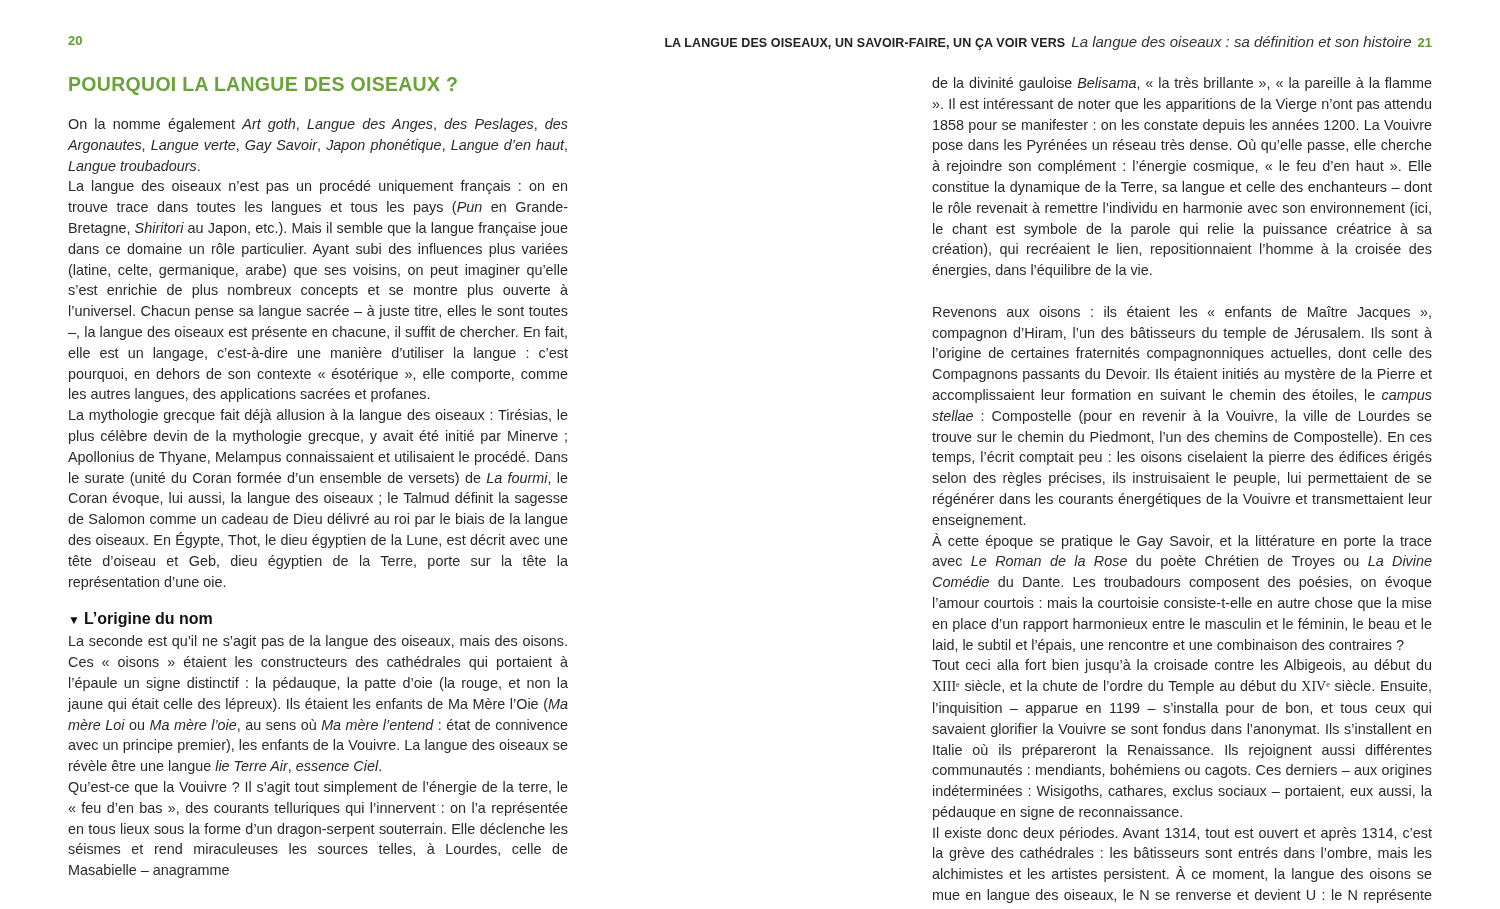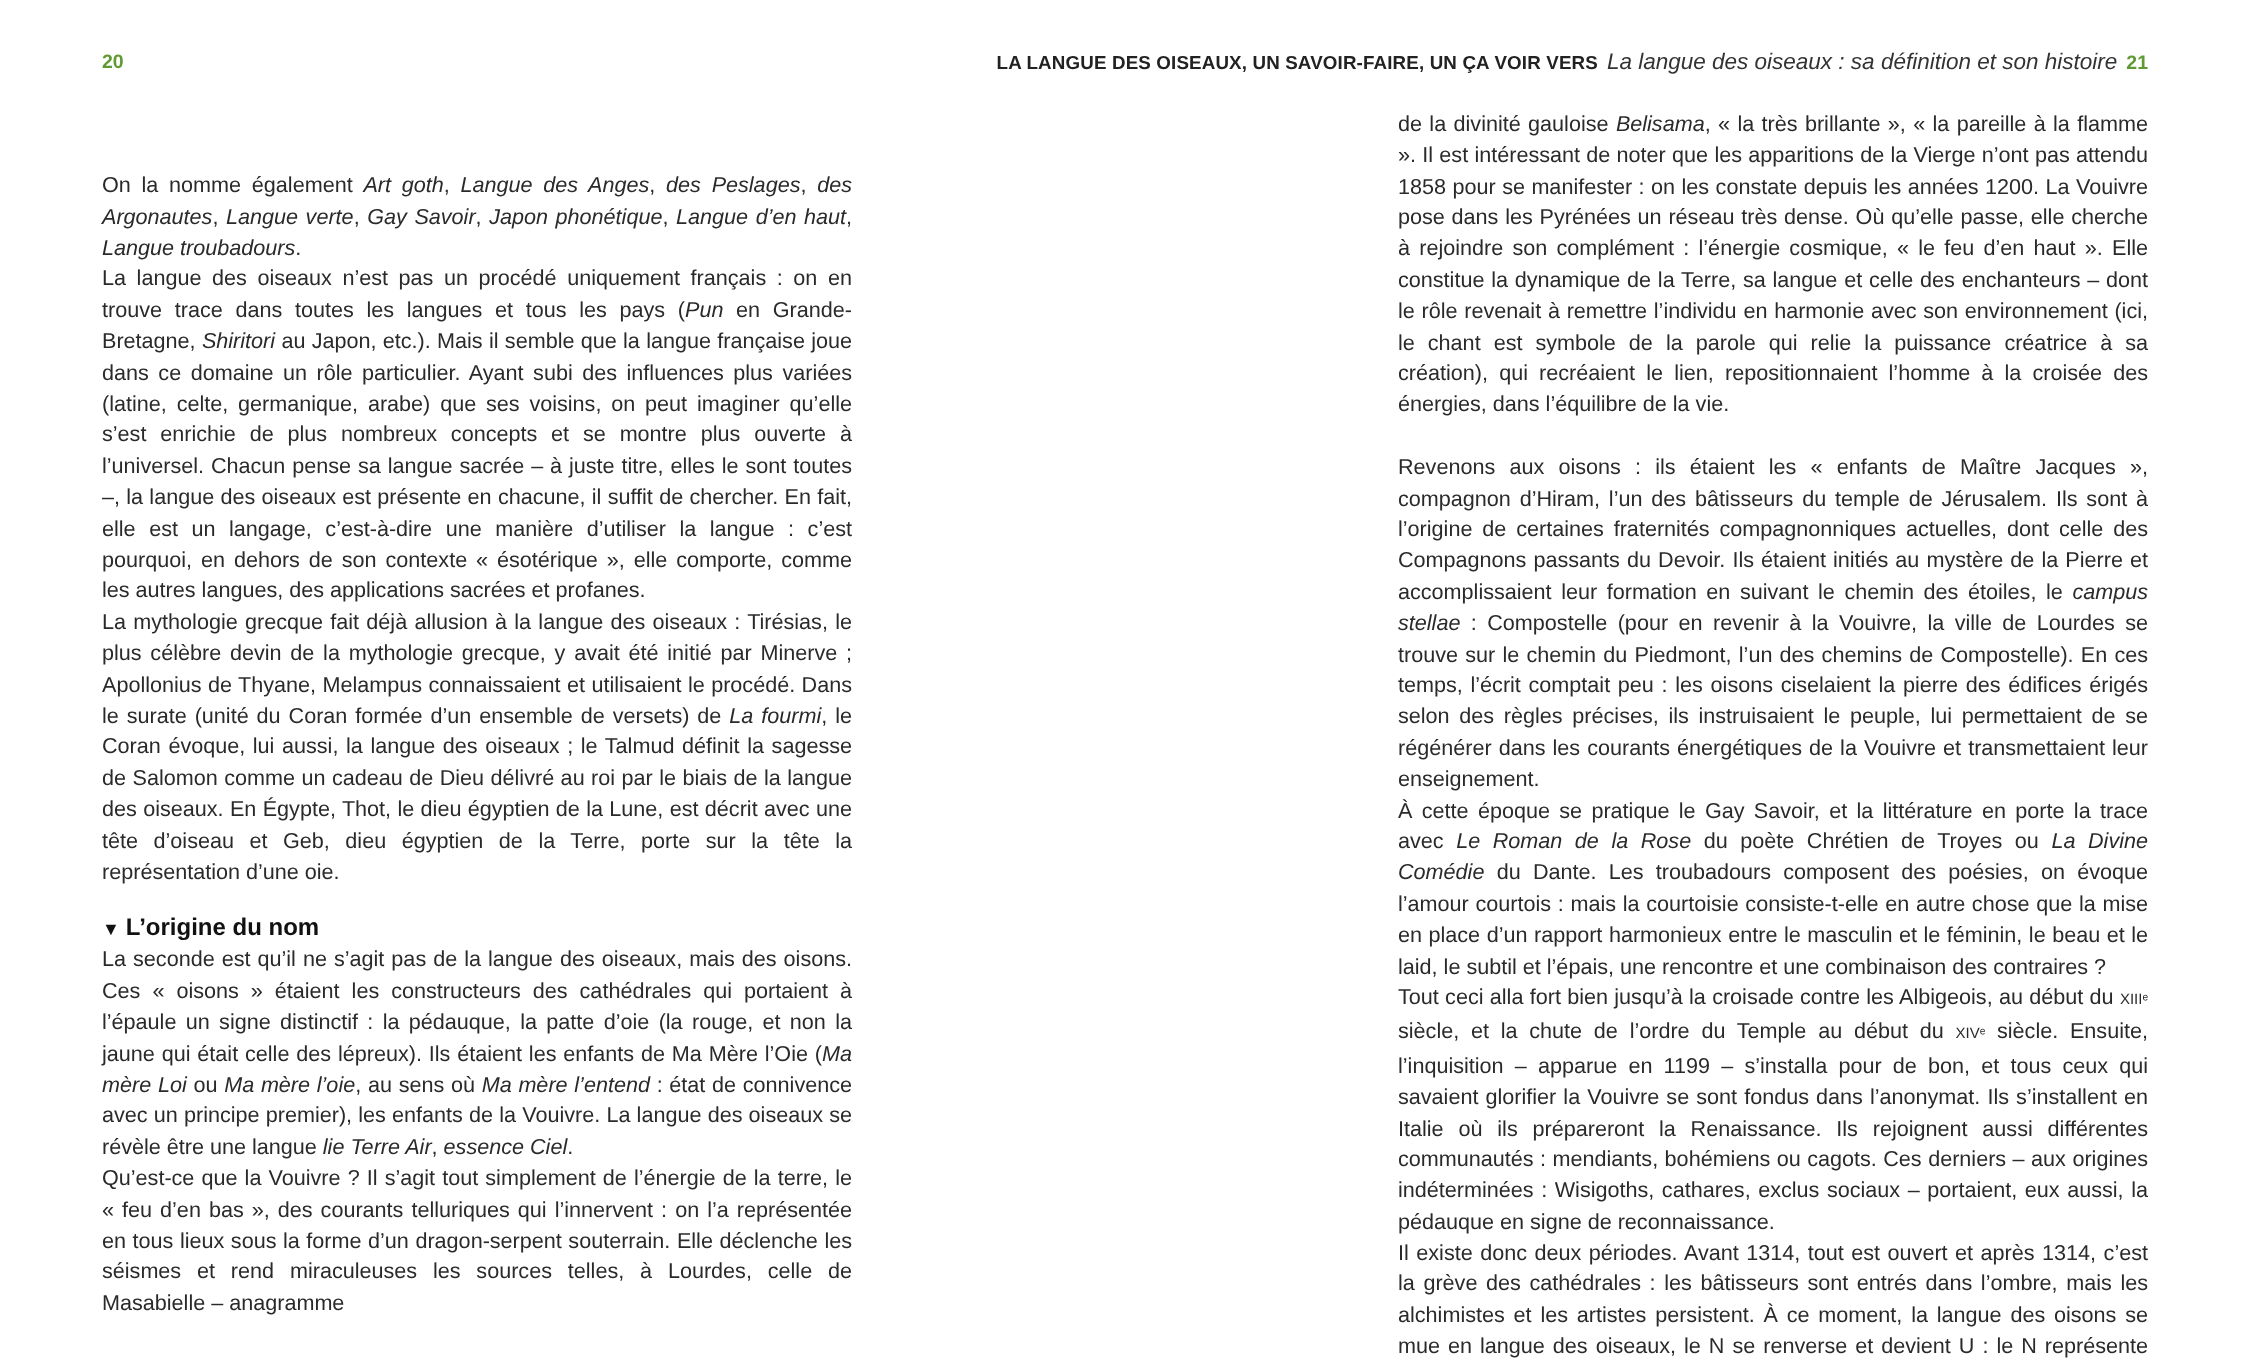--- a/index.html
+++ b/index.html
@@ -28,27 +28,28 @@
   }
   .col-left { left:68px; top:114px; width:500px; }
   .col-right { left:182px; top:73px; width:500px; }
   .column p { margin:0; }
   .column p.gap { margin-top:20.8px; }
   .subhead {
     font-weight:bold; font-size:16px; margin:16px 0 0 0; line-height:22px; color:#111;
   }
   .subhead .marker { font-size:12px; margin-right:4px; }
   em { font-style:italic; }
-  .sc { font-size:10px; }
+  .sc { font-size:14px;font-family:Liberation Serif, serif; }
 </style>
 </head>
 <body>
 
 <div class="page page-left">
   <div class="folio-left">20</div>
+  <h1 class="chapter-title">POURQUOI LA LANGUE DES OISEAUX ?</h1>
 
   <div class="column col-left">
     <p><span>On la nomme également </span><em>Art goth</em><span>, </span><em>Langue des Anges</em><span>, </span><em>des Peslages</em><span>, </span><em>des Argonautes</em><span>, </span><em>Langue verte</em><span>, </span><em>Gay Savoir</em><span>, </span><em>Japon phonétique</em><span>, </span><em>Langue d’en haut</em><span>, </span><em>Langue troubadours</em><span>.</span></p>
     <p><span>La langue des oiseaux n’est pas un procédé uniquement français : on en trouve trace dans toutes les langues et tous les pays (</span><em>Pun</em><span> en Grande-Bretagne, </span><em>Shiritori</em><span> au Japon, etc.). Mais il semble que la langue française joue dans ce domaine un rôle particulier. Ayant subi des influences plus variées (latine, celte, germanique, arabe) que ses voisins, on peut imaginer qu’elle s’est enrichie de plus nombreux concepts et se montre plus ouverte à l’universel. Chacun pense sa langue sacrée – à juste titre, elles le sont toutes –, la langue des oiseaux est présente en chacune, il suffit de chercher. En fait, elle est un langage, c’est-à-dire une manière d’utiliser la langue : c’est pourquoi, en dehors de son contexte « ésotérique », elle comporte, comme les autres langues, des applications sacrées et profanes.</span></p>
     <p><span>La mythologie grecque fait déjà allusion à la langue des oiseaux : Tirésias, le plus célèbre devin de la mythologie grecque, y avait été initié par Minerve ; Apollonius de Thyane, Melampus connaissaient et utilisaient le procédé. Dans le surate (unité du Coran formée d’un ensemble de versets) de </span><em>La fourmi</em><span>, le Coran évoque, lui aussi, la langue des oiseaux ; le Talmud définit la sagesse de Salomon comme un cadeau de Dieu délivré au roi par le biais de la langue des oiseaux. En Égypte, Thot, le dieu égyptien de la Lune, est décrit avec une tête d’oiseau et Geb, dieu égyptien de la Terre, porte sur la tête la représentation d’une oie.</span></p>
     <div class="subhead">
       <span class="marker">▼</span><span>L’origine du nom</span>
     </div>
     <p><span>La seconde est qu’il ne s’agit pas de la langue des oiseaux, mais des oisons. Ces « oisons » étaient les constructeurs des cathédrales qui portaient à l’épaule un signe distinctif : la pédauque, la patte d’oie (la rouge, et non la jaune qui était celle des lépreux). Ils étaient les enfants de Ma Mère l’Oie (</span><em>Ma mère Loi</em><span> ou </span><em>Ma mère l’oie</em><span>, au sens où </span><em>Ma mère l’entend</em><span> : état de connivence avec un principe premier), les enfants de la Vouivre. La langue des oiseaux se révèle être une langue </span><em>lie Terre Air</em><span>, </span><em>essence Ciel</em><span>.</span></p>
     <p><span>Qu’est-ce que la Vouivre ? Il s’agit tout simplement de l’énergie de la terre, le « feu d’en bas », des courants telluriques qui l’innervent : on l’a représentée en tous lieux sous la forme d’un dragon-serpent souterrain. Elle déclenche les séismes et rend miraculeuses les sources telles, à Lourdes, celle de Masabielle – anagramme</span></p>

